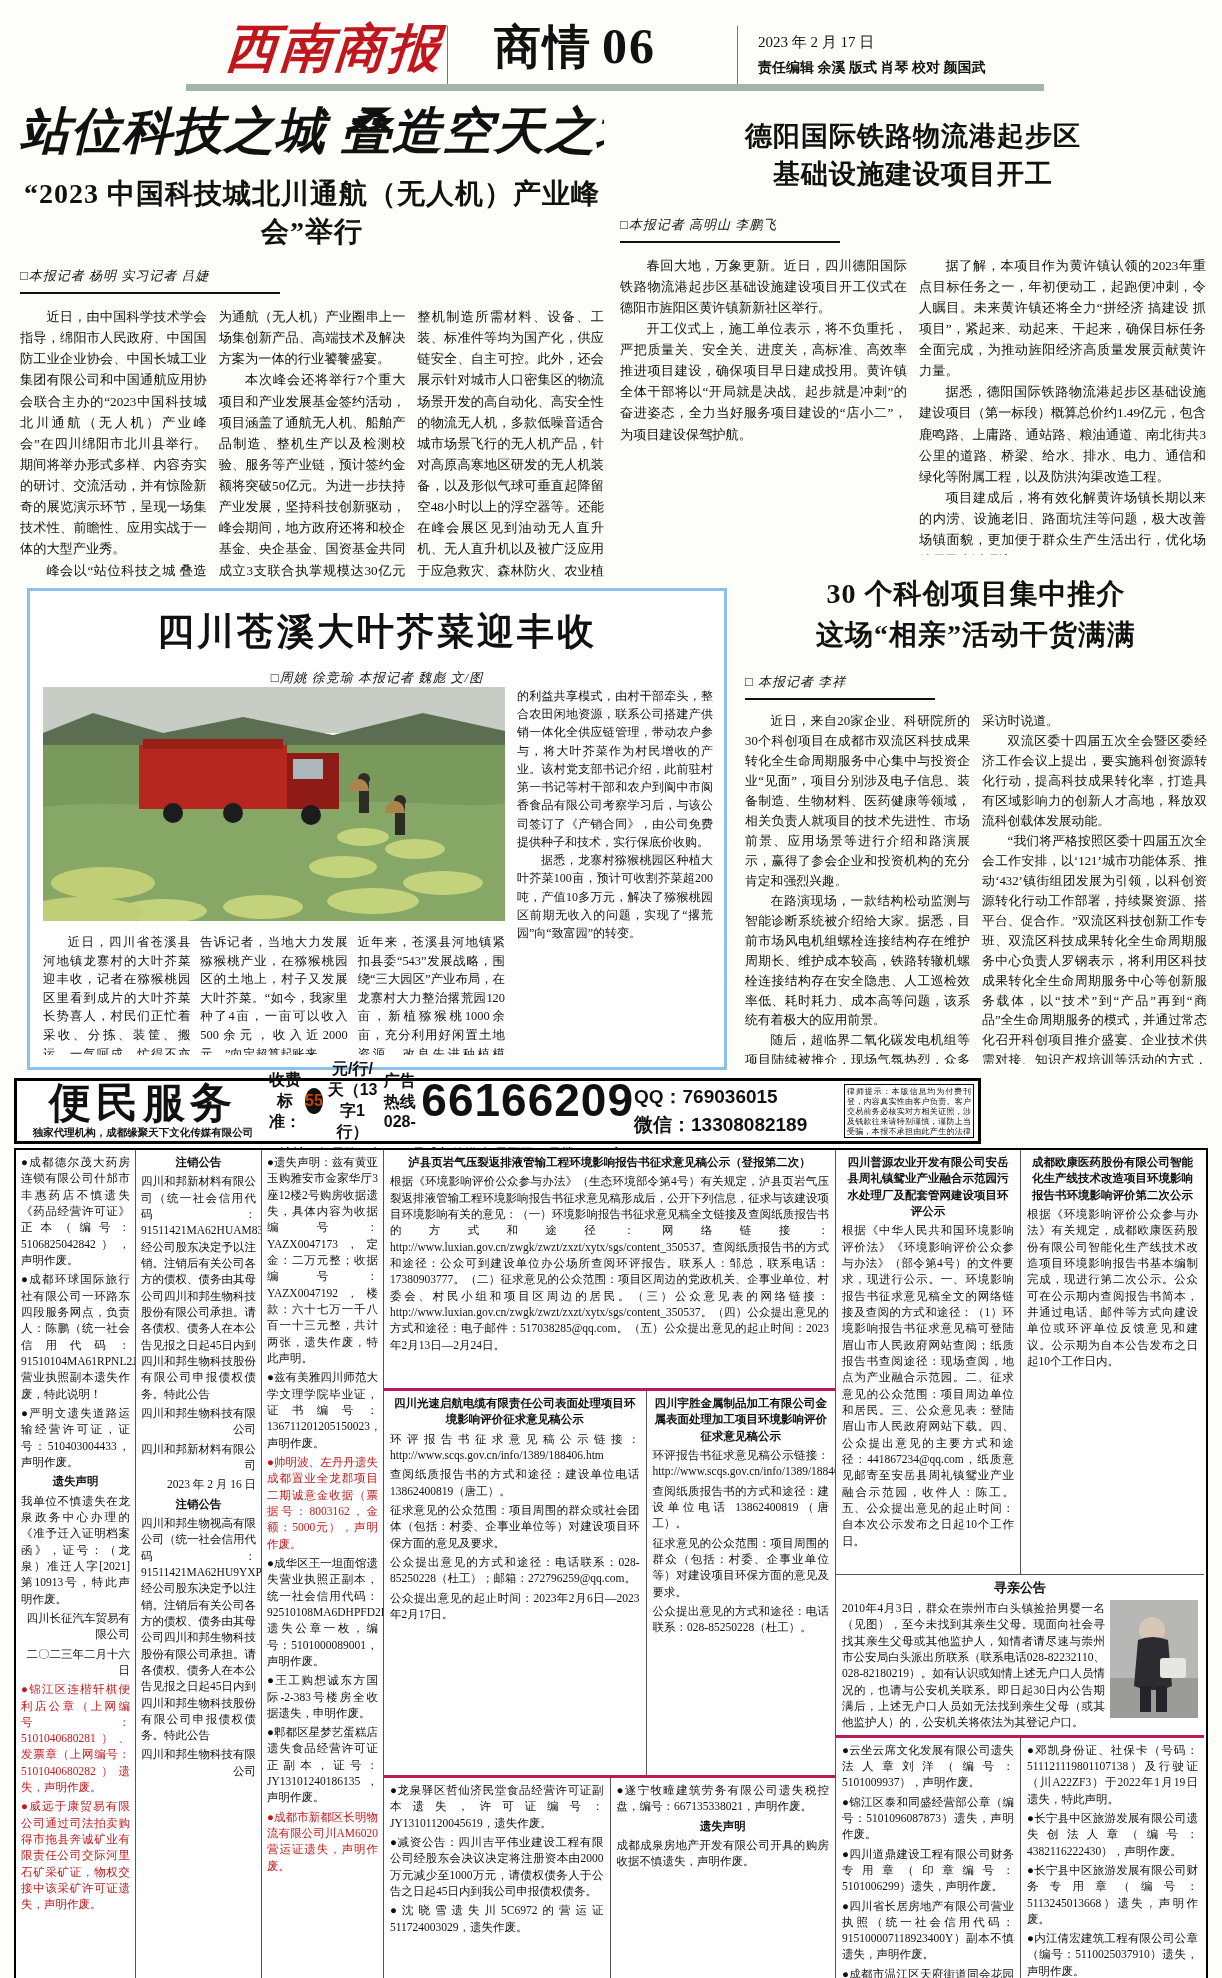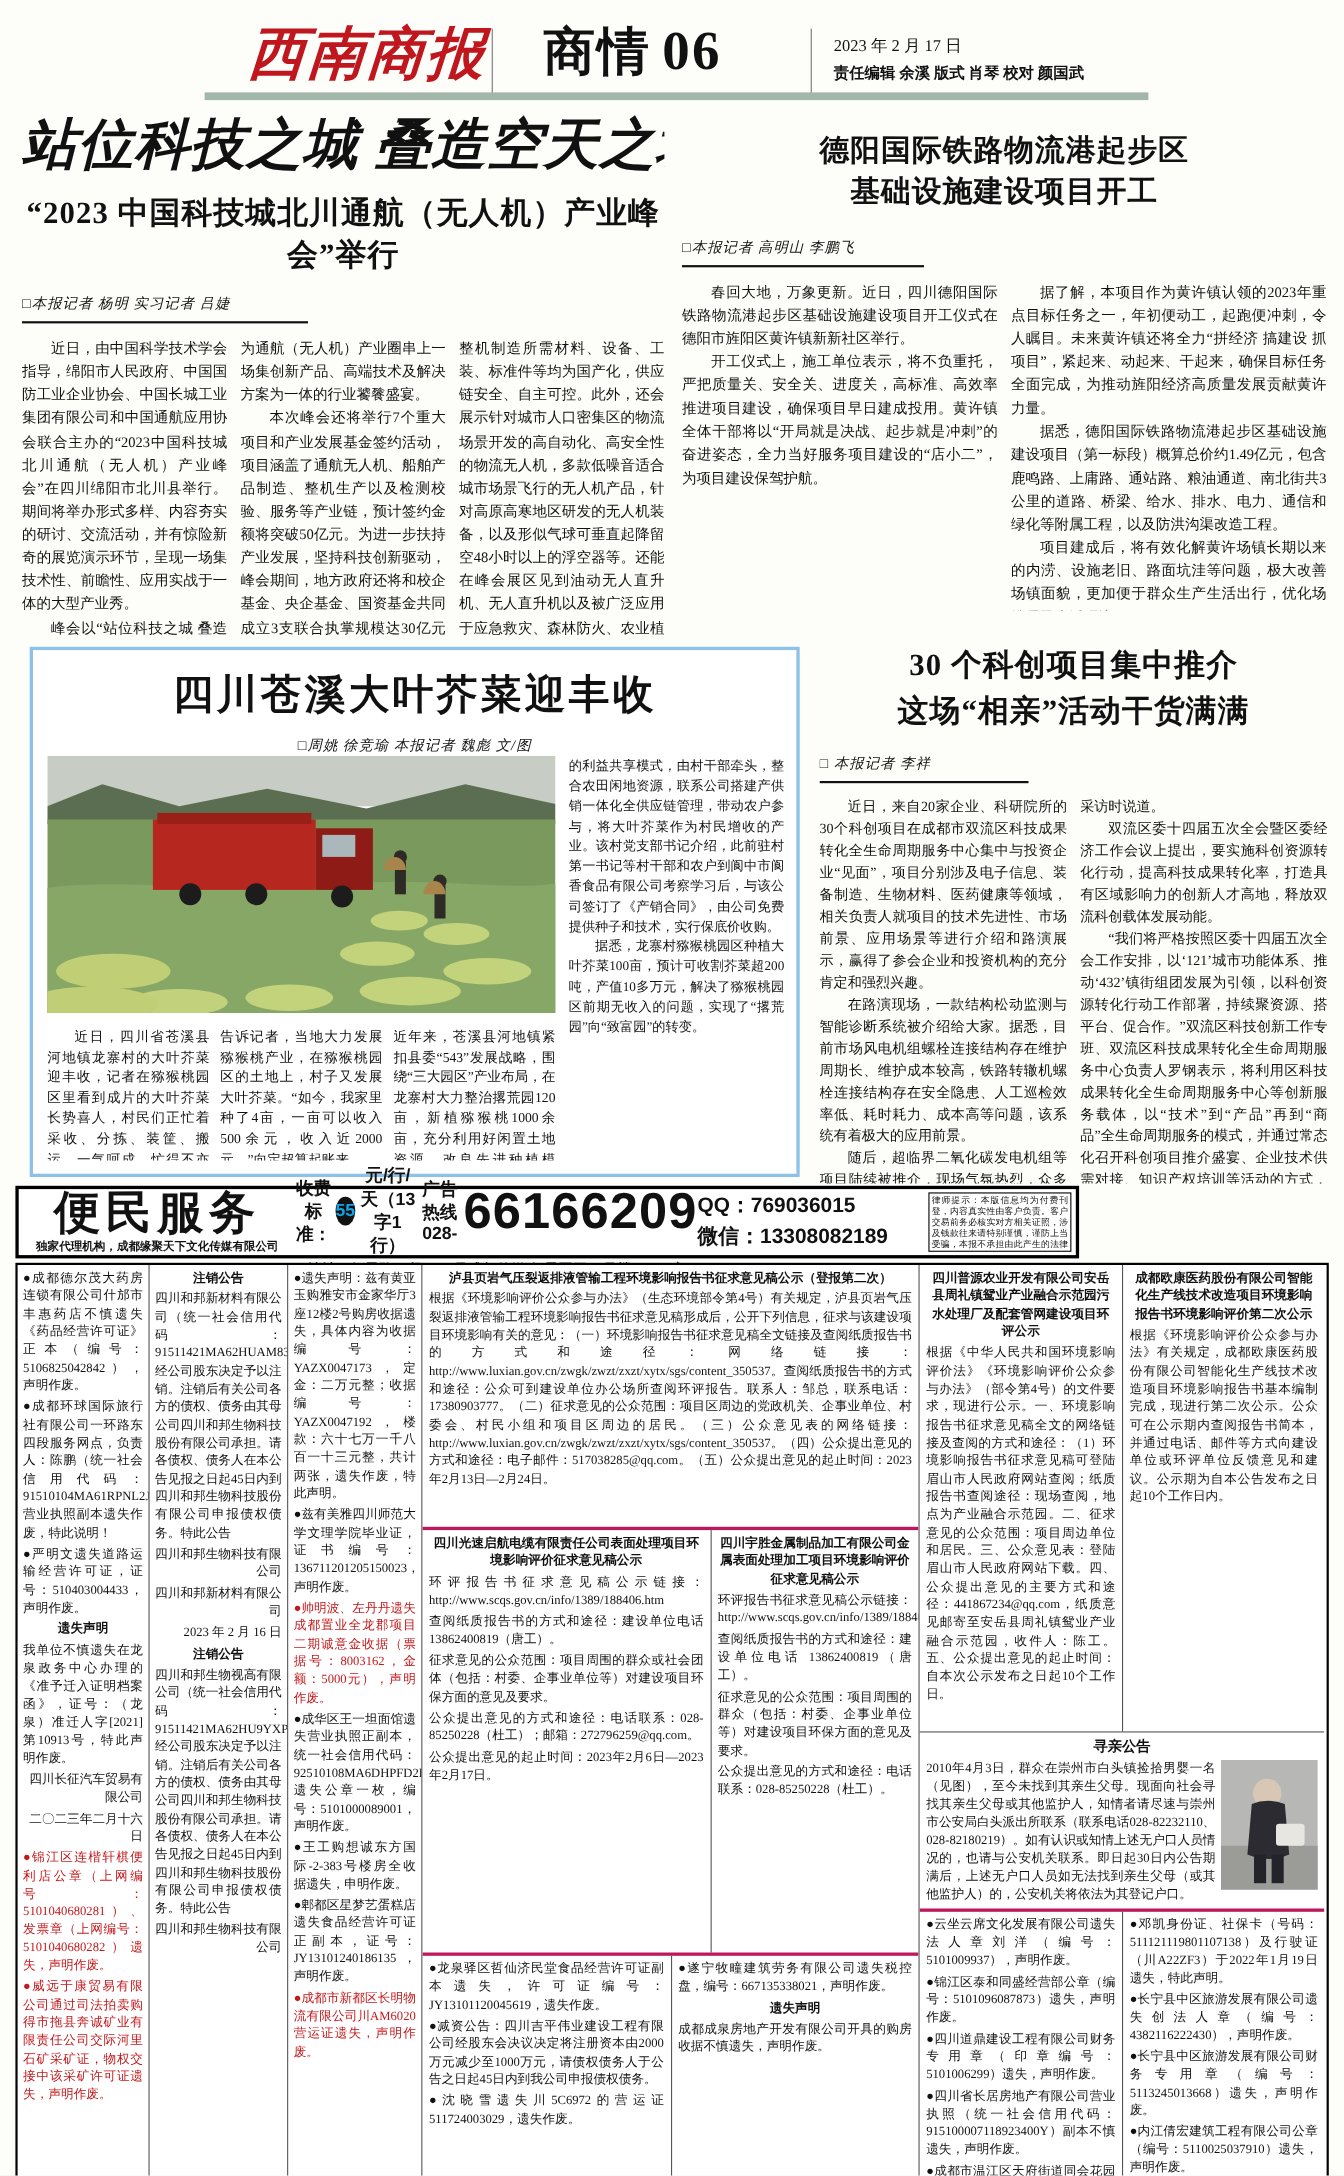--- a/index.html
+++ b/index.html
@@ -39,35 +39,35 @@
       box-sizing:border-box;background:#fff;}
   .a2 h2{margin:16px 0 0;font-size:37px;font-weight:900;text-align:center;letter-spacing:3px;}
   .a2 .a2byline{text-align:center;font-size:13px;font-style:italic;margin-top:12px;letter-spacing:1px;}
   .a2 .photo{position:absolute;left:13px;top:96px;width:462px;height:234px;}
   .a2 .side{position:absolute;left:487px;top:96px;width:196px;height:372px;overflow:hidden;
             font-size:12px;line-height:1.52;}
   .a2 .botcols{position:absolute;left:13px;top:342px;width:462px;height:122px;display:flex;gap:10px;
             font-size:12.4px;line-height:1.5;overflow:hidden;}
   .a2 .botcols>div{flex:1;overflow:hidden;}
   
-  .a4{position:absolute;left:745px;top:586px;width:462px;height:494px;overflow:hidden;}
+  .a4{position:absolute;left:745px;top:574px;width:462px;height:494px;overflow:hidden;}
   .a4 h2{margin:0;font-size:28px;font-weight:900;text-align:center;line-height:1.45;letter-spacing:1px;}
   .a4 .byline{width:190px;margin-top:18px;}
   .a4 .bodycols{margin-top:12px;height:352px;font-size:12.8px;line-height:1.56;}
   
   .banner{position:absolute;left:14px;top:1078px;width:967px;height:66px;border:3px solid #000;
           box-sizing:border-box;display:flex;align-items:center;background:#fff;
           font-family:"Liberation Sans","DejaVu Sans",sans-serif;}
   .bm-title-wrap{width:252px;text-align:center;}
   .bm-title{font-size:42px;font-weight:900;letter-spacing:5px;line-height:1;
             font-family:"Liberation Serif",serif;}
   .bm-agency{font-size:10.5px;font-weight:bold;margin-top:2px;}
   .bm-mid{flex:1;text-align:center;}
   .fee-line{display:flex;align-items:center;justify-content:center;gap:4px;font-weight:900;font-size:16px;}
-  .badge55{display:inline-block;width:26px;height:26px;border-radius:50%;background:#111;color:#0ea5e9;
+  .badge55{display:inline-block;width:26px;height:26px;border-radius:50%;background:#111;color:#c2410c;
            font-weight:900;font-size:16px;line-height:26px;text-align:center;}
   .hotline{font-size:46px;font-weight:900;letter-spacing:1px;line-height:0.9;}
   .bm-addr{font-size:13px;font-weight:bold;margin-top:2px;}
   .bm-contact{width:200px;font-size:19px;font-weight:900;line-height:1.5;white-space:nowrap;}
   .bm-lawyer{width:130px;height:54px;border:1px solid #000;margin:0 4px 0 10px;font-size:8px;
              line-height:1.25;padding:2px;box-sizing:border-box;overflow:hidden;text-align:justify;
              font-family:"Liberation Serif",serif;}
   
   .adsgrid{position:absolute;left:14px;top:1148px;width:1194px;height:1016px;border:2.5px solid #000;
            box-sizing:border-box;display:flex;background:#fff;}

